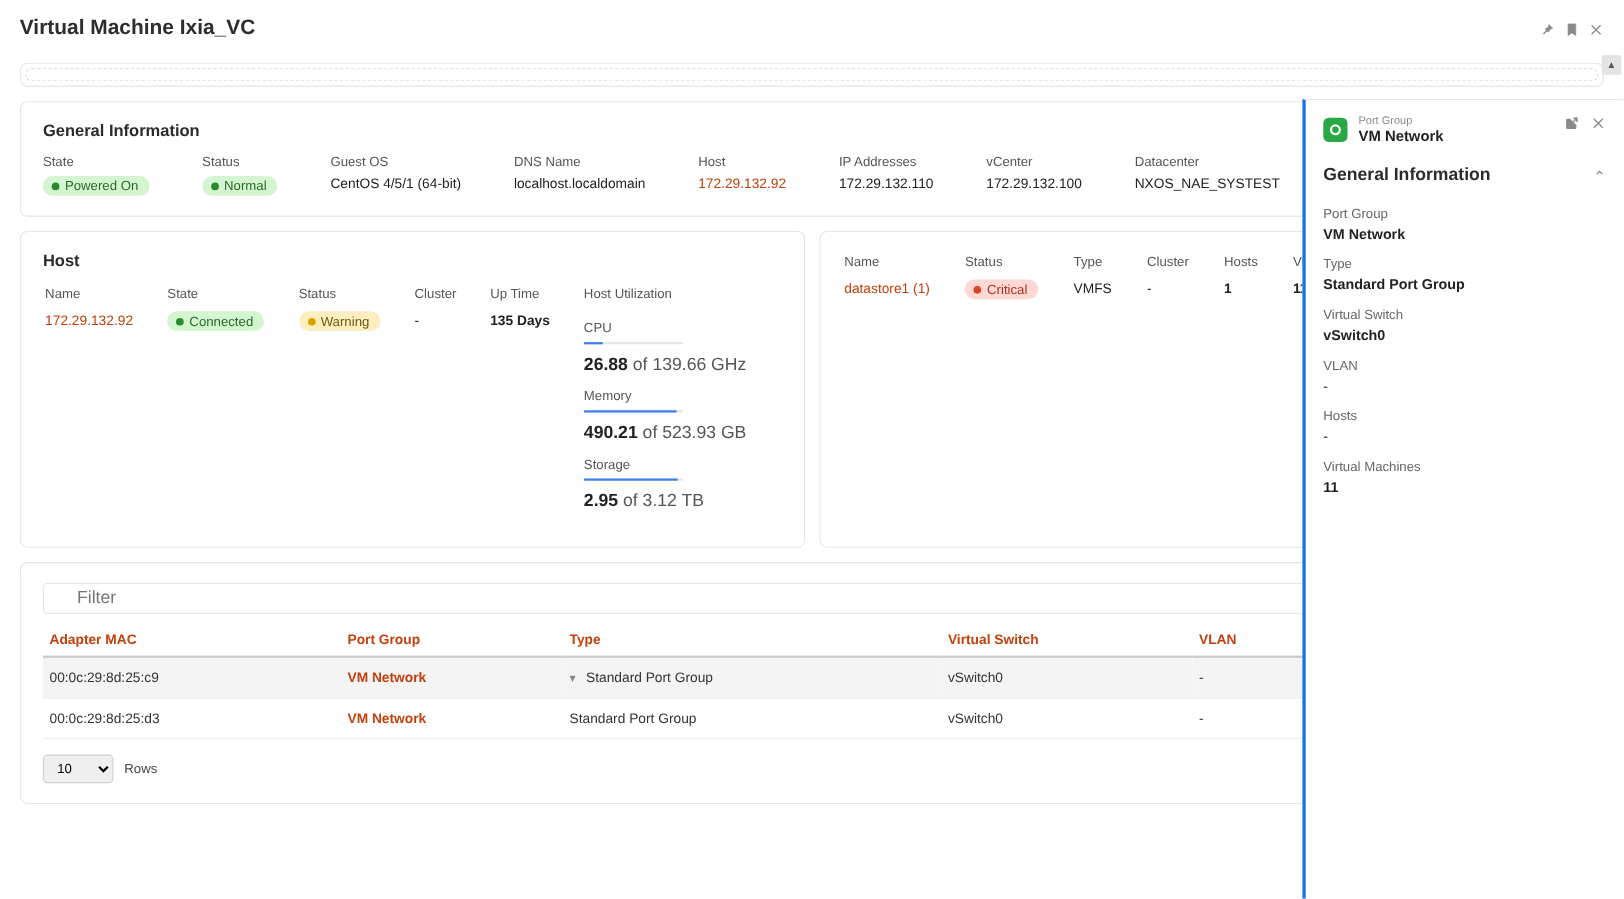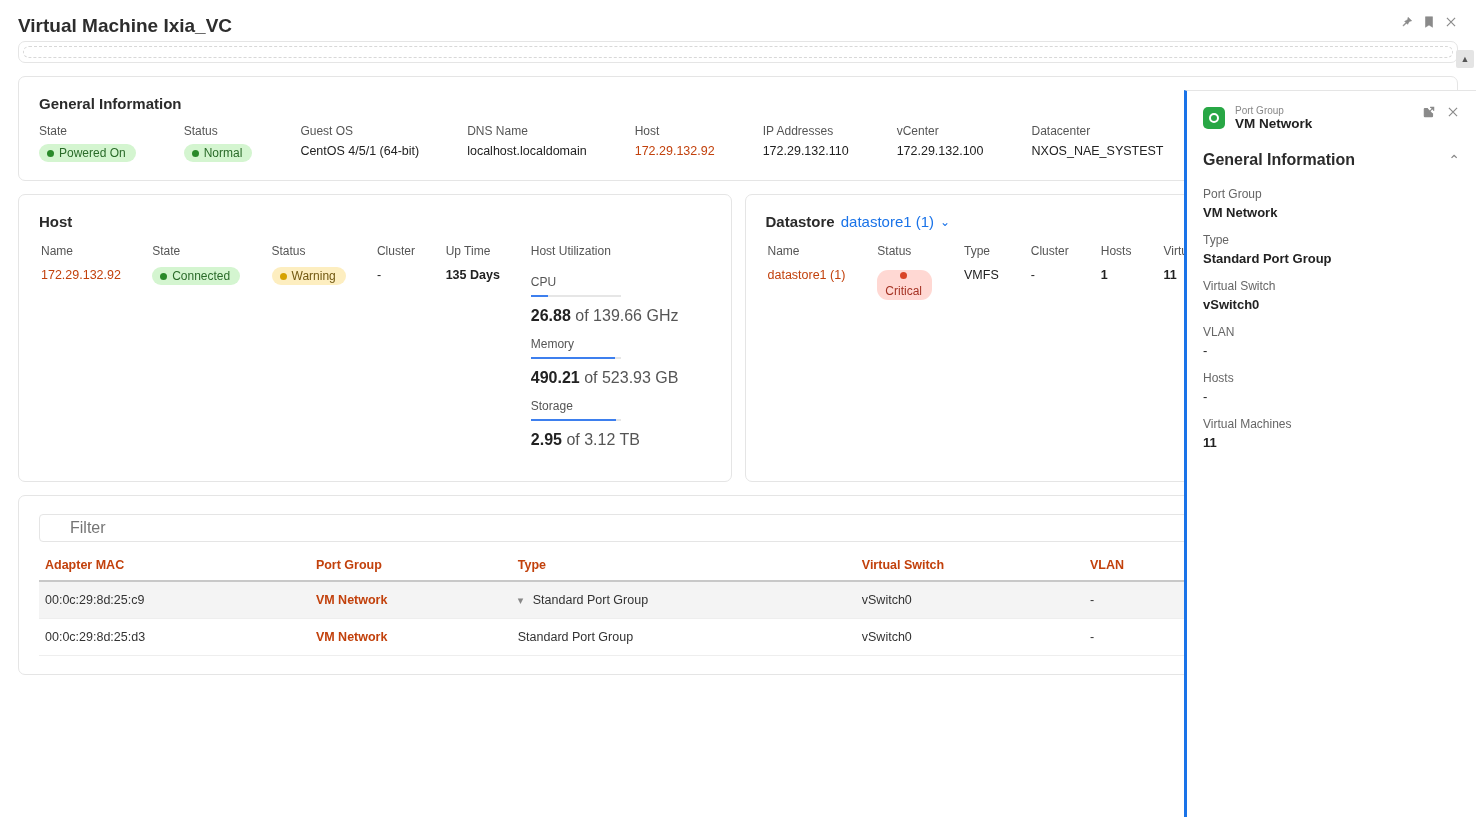--- a/index.html
+++ b/index.html
@@ -15,22 +15,22 @@
 }
 .main-area {
   padding: 15px 18px 0 18px;
   position: relative;
   height: 100%;
   overflow: hidden;
 }
 .header-row {
   display: flex;
   justify-content: space-between;
-  align-items: flex-start;
-  margin-bottom: 4px;
+  align-items: flex-end;
+  margin-bottom: 20px;
 }
 .page-title {
   font-size: 19px;
   font-weight: 600;
   color: #2d2d2d;
 }
 .header-actions {
   display: flex;
   gap: 8px;
   color: #888;
@@ -91,21 +91,21 @@
 .badge-dot {
   width: 7px;
   height: 7px;
   border-radius: 50%;
   display: inline-block;
 }
 .badge-green { background: #d4f5d0; color: #2a6b29; }
 .badge-green .badge-dot { background: #2a8a2a; }
 .badge-yellow { background: #fdeec0; color: #715810; }
 .badge-yellow .badge-dot { background: #d6a200; }
-.badge-red { background: #ffd8d3; color: #a53324; flex-direction: column; }
+.badge-red { background: #ffd8d3; color: #a53324; }
 .badge-red .badge-dot { background: #d94426; }
 .two-col {
   display: flex;
   gap: 13px;
 }
 .two-col .card { flex: 1; margin-bottom: 0;}
 .two-col-wrap { margin-bottom: 13px;}
 .util-block { margin-top: 8px;}
 .util-label { font-size: 12px; color: #555; margin-bottom: 6px;}
 .util-bar {
@@ -386,25 +386,20 @@
                   </div>
               <div class="util-text"><span class="bold">2.95</span> <span>of</span> <span>3.12 TB</span></div>
             </div>
           </td>
         </tr>
       </tbody>
         </table>
     </div>
 
     <div class="card">
-      <div class="ds-title">
-        <span class="main">Datastore</span>
-        <span class="linkpart">datastore1 (1)</span>
-        <span class="chev">⌄</span>
-      </div>
       <table class="ds-cols">
         <tbody>
             <tr>
           <td>
                 <span class="info-label">Name</span>
               </td>
           <td>
                 <span class="info-label">Status</span>
               </td>
           <td>
@@ -473,20 +468,26 @@
           <tr>
             <td>00:0c:29:8d:25:d3</td>
             <td><span class="link" style="font-weight:600">VM Network</span></td>
             <td>Standard Port Group</td>
             <td>vSwitch0</td>
             <td>-</td>
             <td><span class="badge badge-green"><span class="badge-dot"></span>Connected</span></td>
           </tr>
         </tbody>
     </table>
+    <div class="rows-sel">
+      <select>
+        <option>10</option>
+      </select>
+      <span>Rows</span>
+    </div>
   </div>
 </div>
 
 <div class="side-panel">
   <div class="sp-head">
     <div class="sp-head-left">
       <div class="sp-icon">
           <div class="sp-icon-inner"></div>
         </div>
       <div>

